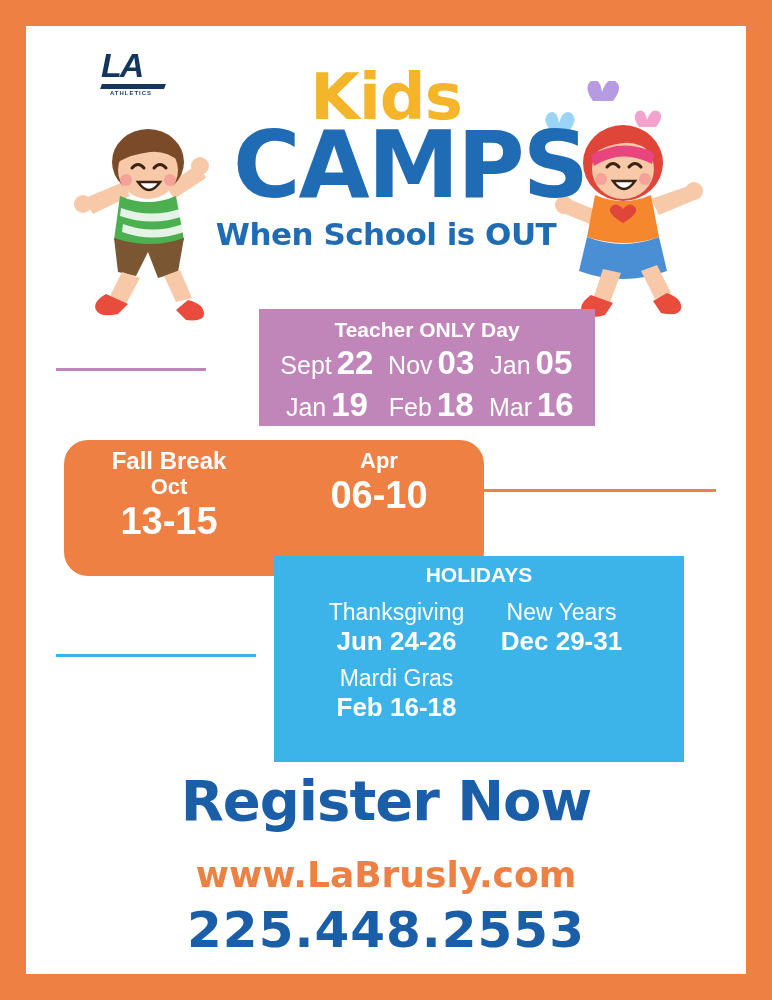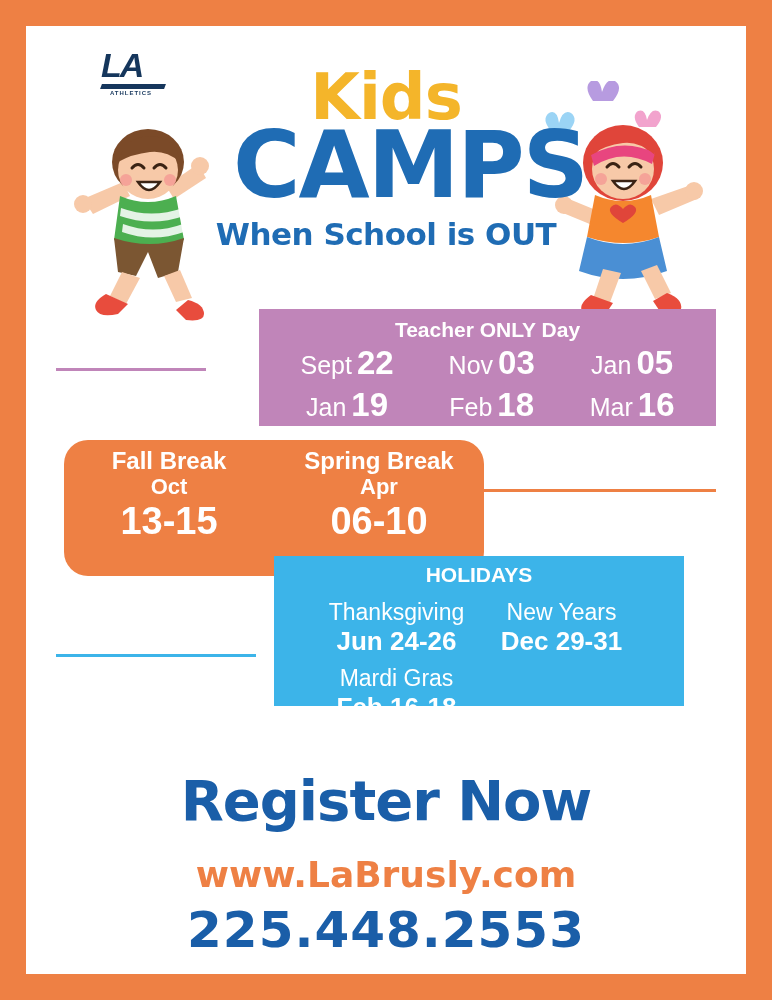--- a/index.html
+++ b/index.html
@@ -109,21 +109,21 @@
   }
 
   
   .panel {
     position: absolute;
     box-sizing: border-box;
   }
   .panel-teacher {
     left: 233px;
     top: 283px;
-    width: 457px;
+    width: 336px;
     height: 117px;
     background: #c085b9;
     padding-top: 6px;
   }
   .panel-title {
     text-align: center;
     font-weight: bold;
     font-size: 21px;
     color: #ffffff;
     line-height: 30px;
@@ -183,21 +183,21 @@
   .break-num {
     font-size: 38px;
     font-weight: bold;
     line-height: 42px;
   }
 
   .panel-holidays {
     left: 248px;
     top: 530px;
     width: 410px;
-    height: 150px;
+    height: 206px;
     background: #3cb4e9;
     padding-top: 4px;
   }
   .hol-grid {
     display: flex;
     flex-wrap: wrap;
     padding: 0 40px;
   }
   .hol-cell {
     width: 50%;
@@ -390,21 +390,20 @@
   </div>
 
   <div class="panel panel-break">
     <div class="break-cols">
       <div class="break-col">
         <div class="break-name">Fall Break</div>
         <div class="break-mon">Oct</div>
         <div class="break-num">13-15</div>
       </div>
       <div class="break-col">
-        <div class="break-name">Spring Break</div>
         <div class="break-mon">Apr</div>
         <div class="break-num">06-10</div>
       </div>
     </div>
   </div>
 
   <div class="panel panel-holidays">
     <div class="panel-title">HOLIDAYS</div>
     <div class="hol-grid">
       <div class="hol-cell">

